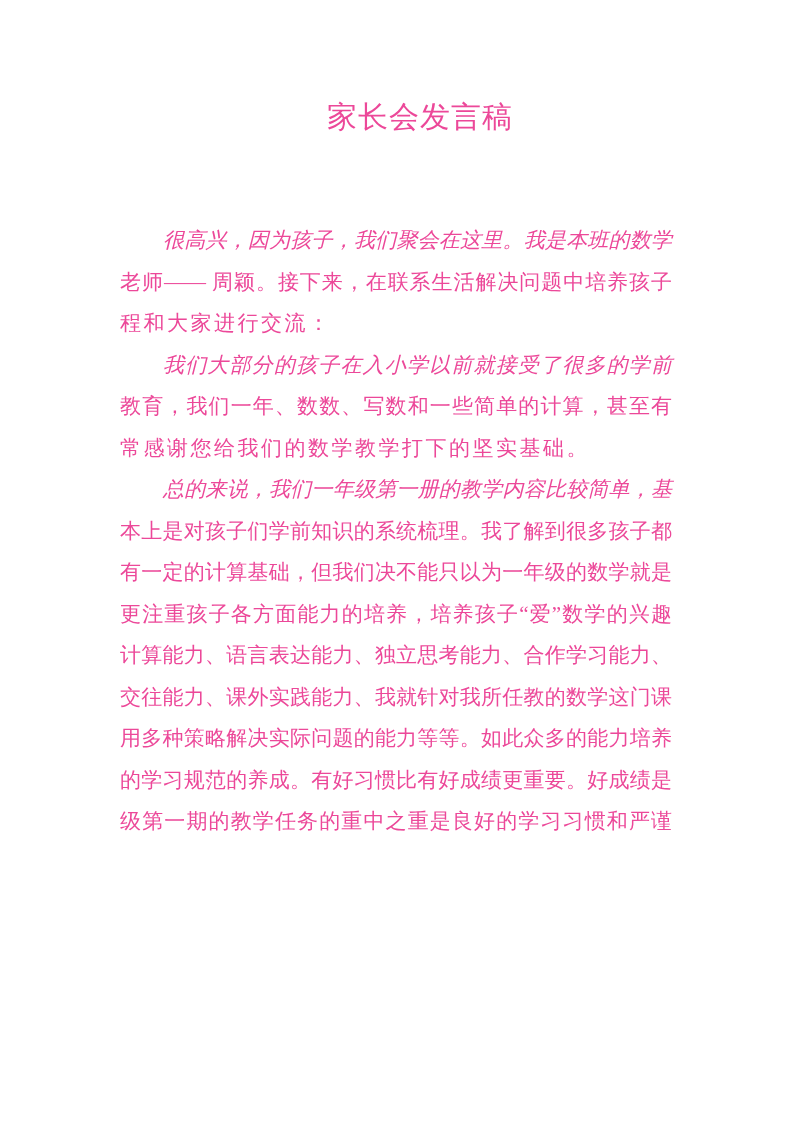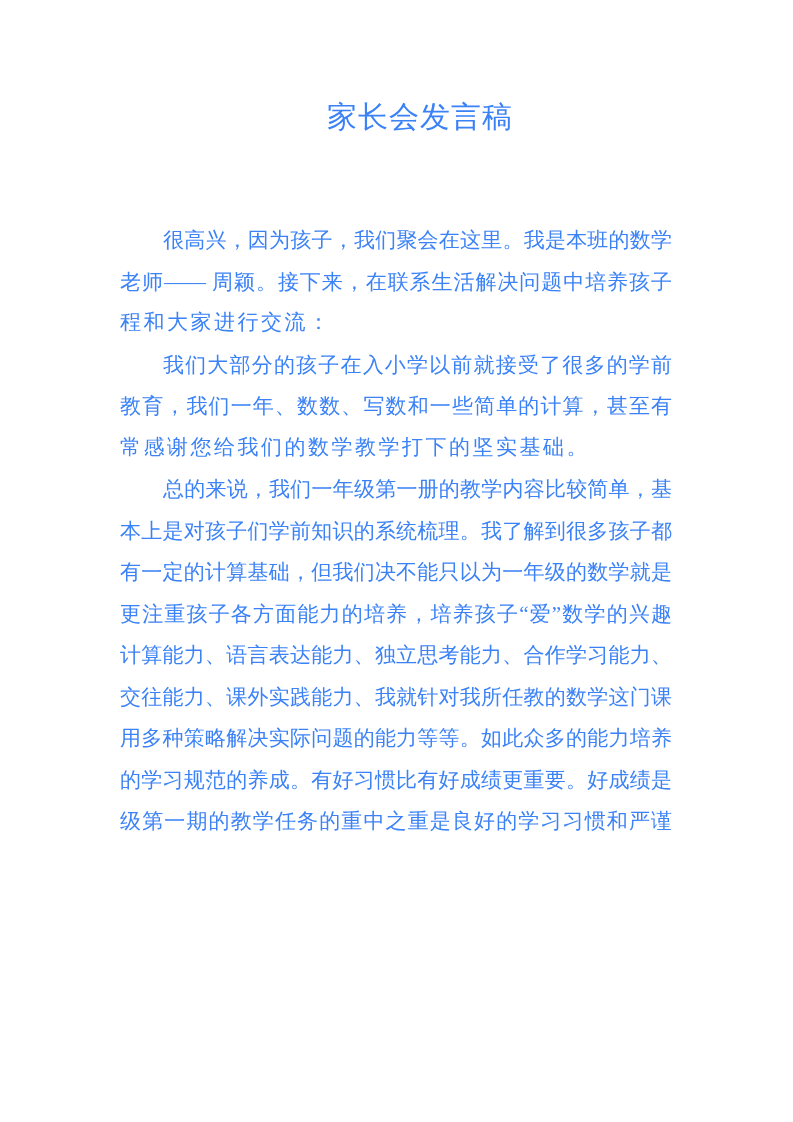--- a/index.html
+++ b/index.html
@@ -7,21 +7,21 @@
     padding: 0;
     background: #ffffff;
   }
   .page {
     position: relative;
     width: 793px;
     height: 1122px;
     background: #ffffff;
     overflow: hidden;
     font-family: "Liberation Serif", "DejaVu Serif", serif;
-    color: #3b82f6;
+    color: #ec4899;
   }
   .content {
     position: absolute;
     left: 120px;
     top: 0;
     width: 552px;
   }
   .doc-title {
     margin-top: 98px;
     padding-left: 48px;   
@@ -44,26 +44,26 @@
     line-height: 41.5px;
     font-size: 21px;
     white-space: nowrap;
     text-align: justify;
     text-align-last: justify;
     text-justify: inter-character;
     overflow: visible;
   }
   .line.indent {
     padding-left: 43px;   
+    font-style: italic;
   }
   .line.para-end {
     text-align: left;
     text-align-last: left;
     letter-spacing: 2.5px;
-    font-family: Liberation Mono, monospace;
   }
 </style>
 </head>
 <body>
 
 <div class="page">
   <div class="content">
 
     <h1 class="doc-title">家长会发言稿</h1>
 

